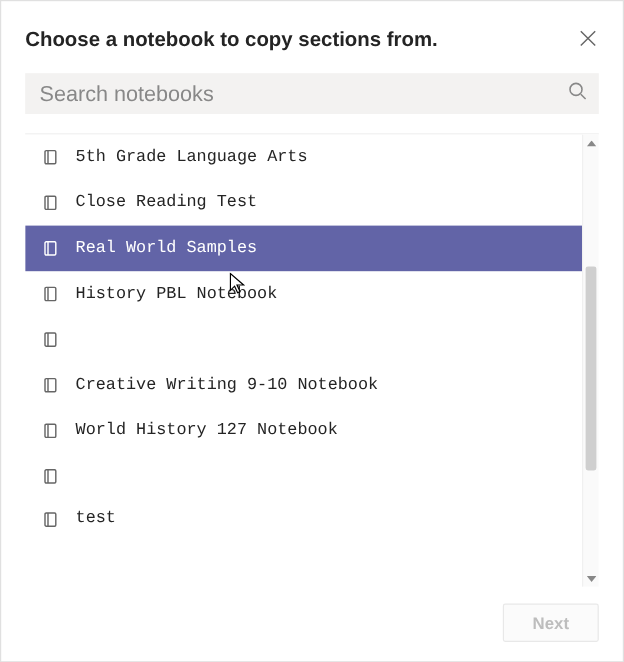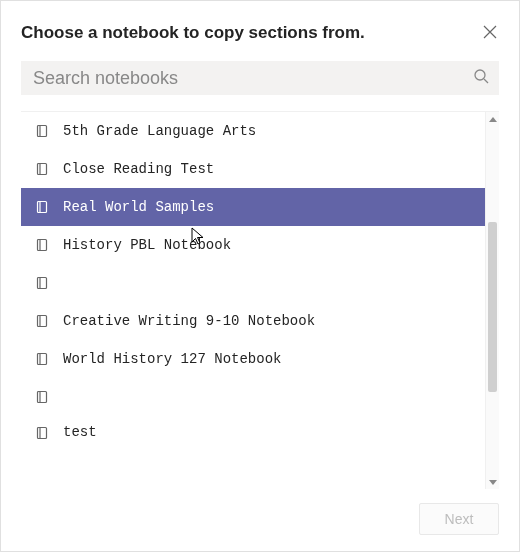--- a/index.html
+++ b/index.html
@@ -124,20 +124,21 @@
     .next-btn {
       min-width: 80px;
       height: 32px;
       border: 1px solid #e8e8e8;
       background: #fbfbfb;
       color: #bdbdbd;
       font-size: 14px;
       padding: 0 18px;
       border-radius: 2px;
       cursor: not-allowed;
+      font-weight: bold;
     }
     .cursor {
       position: absolute;
       left: 190px;
       top: 226px;
       pointer-events: none;
     }
     .item.cutoff {
       height: 24px;
       overflow: hidden;

